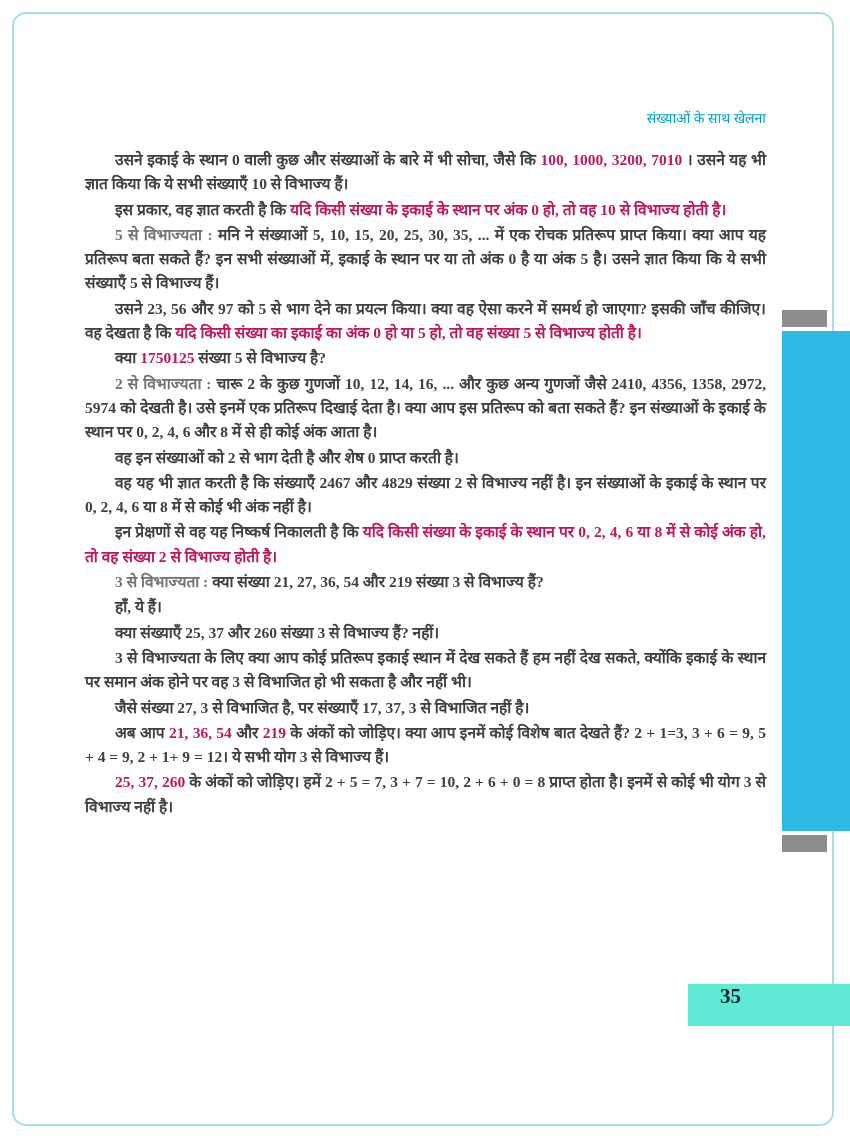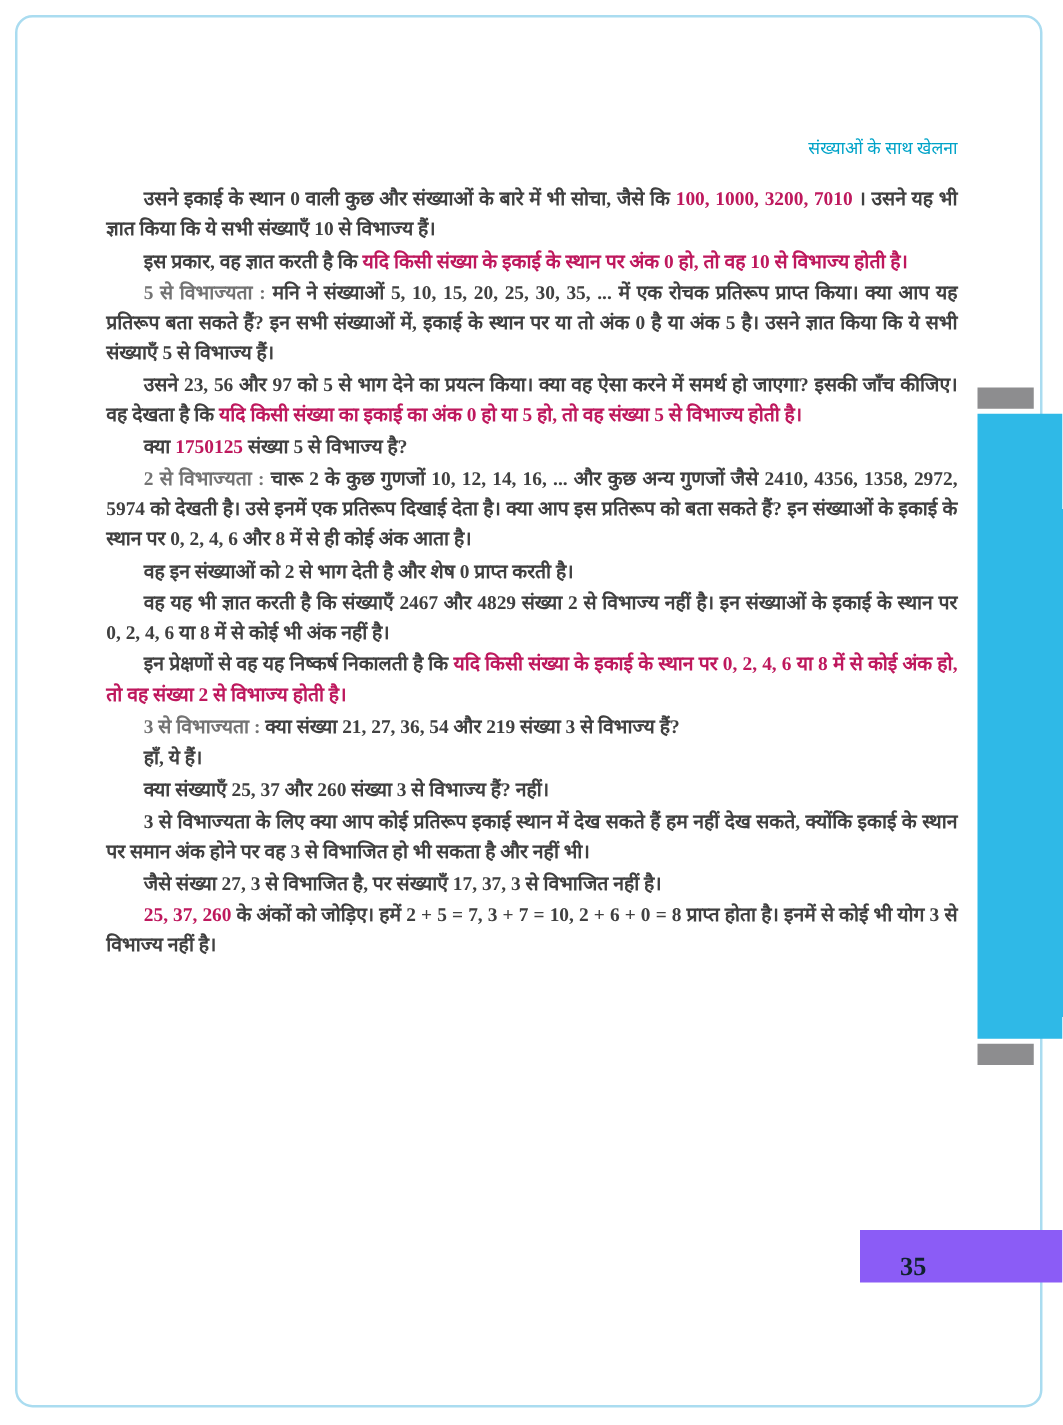--- a/index.html
+++ b/index.html
@@ -68,23 +68,23 @@
   .sidebar-gray-bottom {
     position: absolute;
     left: 782px; top: 835px;
     width: 45px; height: 17px;
     background: #8d8d8f;
   }
   .page-number-box {
     position: absolute;
     left: 688px; top: 984px;
     width: 162px; height: 42px;
-    background: #8b5cf6;
+    background: #5eead4;
     display: flex;
-    align-items: flex-end;
+    align-items: flex-start;
   }
   .page-number-box .num {
     font-family: "Liberation Serif", "DejaVu Serif", serif;
     font-weight: bold;
     font-size: 21px;
     color: #10222e;
     padding-left: 32px;
   }
 </style>
 </head>
@@ -104,20 +104,21 @@
       <p><span class="seg-normal">क्या </span><span class="seg-bold">1750125</span><span class="seg-normal"> संख्या 5 से विभाज्य है?</span></p>
       <p><span class="seg-heading">2 से विभाज्यता : </span><span class="seg-normal">चारू 2 के कुछ गुणजों 10, 12, 14, 16, ... और कुछ अन्य गुणजों जैसे 2410, 4356, 1358, 2972, 5974 को देखती है। उसे इनमें एक प्रतिरूप दिखाई देता है। क्या आप इस प्रतिरूप को बता सकते हैं? इन संख्याओं के इकाई के स्थान पर 0, 2, 4, 6 और 8 में से ही कोई अंक आता है।</span></p>
       <p><span class="seg-normal">वह इन संख्याओं को 2 से भाग देती है और शेष 0 प्राप्त करती है।</span></p>
       <p><span class="seg-normal">वह यह भी ज्ञात करती है कि संख्याएँ 2467 और 4829 संख्या 2 से विभाज्य नहीं है। इन संख्याओं के इकाई के स्थान पर 0, 2, 4, 6 या 8 में से कोई भी अंक नहीं है।</span></p>
       <p><span class="seg-normal">इन प्रेक्षणों से वह यह निष्कर्ष निकालती है कि </span><span class="seg-bold">यदि किसी संख्या के इकाई के स्थान पर 0, 2, 4, 6 या 8 में से कोई अंक हो, तो वह संख्या 2 से विभाज्य होती है।</span></p>
       <p><span class="seg-heading">3 से विभाज्यता : </span><span class="seg-normal">क्या संख्या 21, 27, 36, 54 और 219 संख्या 3 से विभाज्य हैं?</span></p>
       <p><span class="seg-normal">हाँ, ये हैं।</span></p>
       <p><span class="seg-normal">क्या संख्याएँ 25, 37 और 260 संख्या 3 से विभाज्य हैं? नहीं।</span></p>
       <p><span class="seg-normal">3 से विभाज्यता के लिए क्या आप कोई प्रतिरूप इकाई स्थान में देख सकते हैं हम नहीं देख सकते, क्योंकि इकाई के स्थान पर समान अंक होने पर वह 3 से विभाजित हो भी सकता है और नहीं भी।</span></p>
       <p><span class="seg-normal">जैसे संख्या 27, 3 से विभाजित है, पर संख्याएँ 17, 37, 3 से विभाजित नहीं है।</span></p>
+      <p><span class="seg-normal">अब आप </span><span class="seg-bold">21, 36, 54</span><span class="seg-normal"> और </span><span class="seg-bold">219</span><span class="seg-normal"> के अंकों को जोड़िए। क्या आप इनमें कोई विशेष बात देखते हैं? 2 + 1=3, 3 + 6 = 9, 5 + 4 = 9, 2 + 1+ 9 = 12। ये सभी योग 3 से विभाज्य हैं।</span></p>
       <p><span class="seg-bold">25, 37, 260</span><span class="seg-normal"> के अंकों को जोड़िए। हमें 2 + 5 = 7, 3 + 7 = 10, 2 + 6 + 0 = 8 प्राप्त होता है। इनमें से कोई भी योग 3 से विभाज्य नहीं है।</span></p>
     </div>
 
   <div class="sidebar-gray-top"></div>
   <div class="sidebar-blue"></div>
   <div class="sidebar-gray-bottom"></div>
 
   <div class="page-number-box">
     <span class="num">35</span>
   </div>

